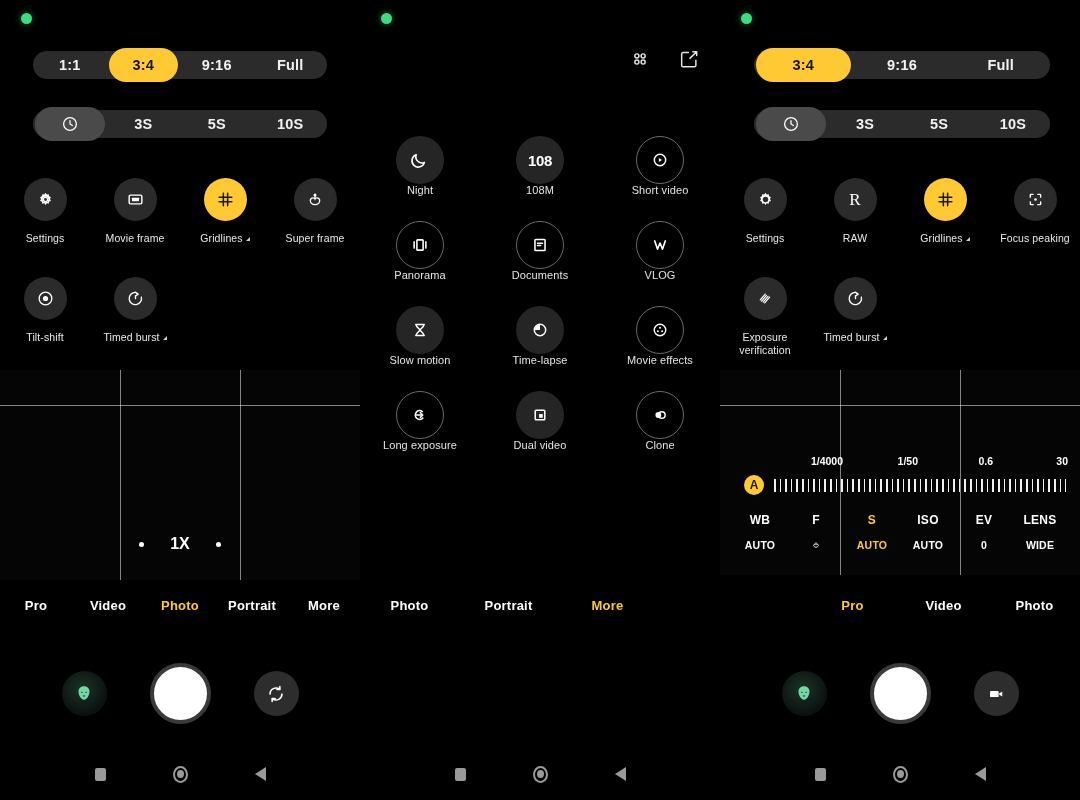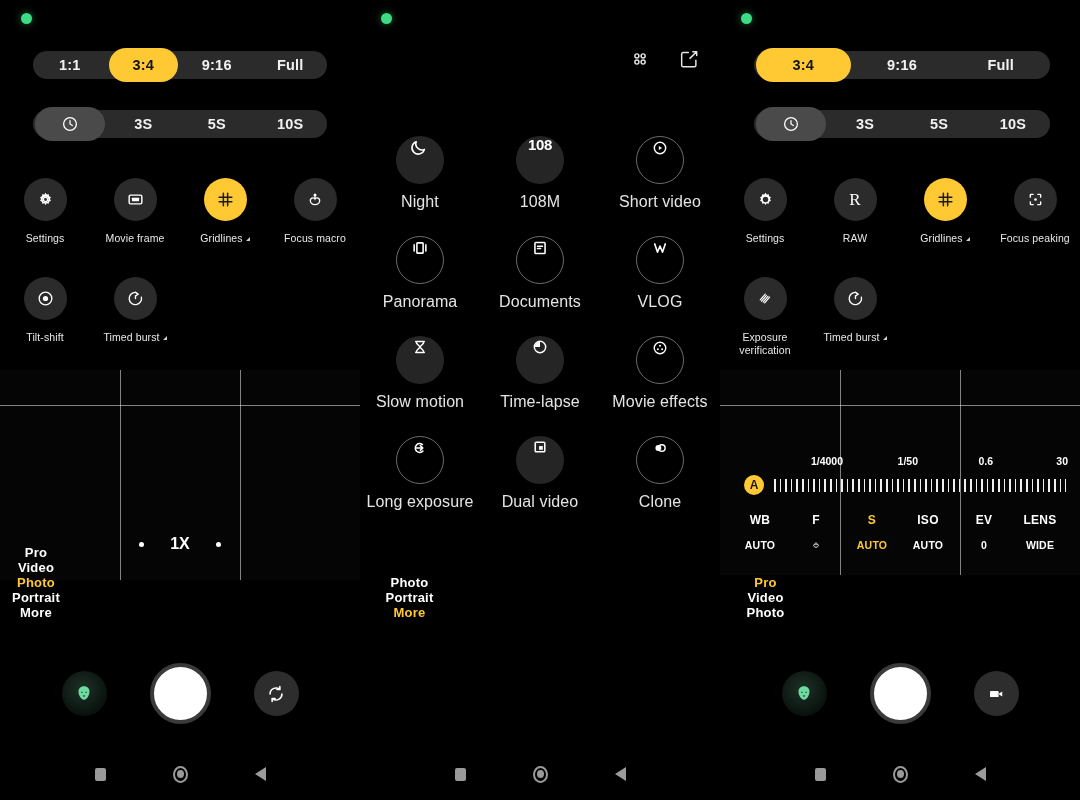--- a/index.html
+++ b/index.html
@@ -107,29 +107,29 @@
 
   
   .topicons { position: absolute; top: 48px; right: 20px; display: flex; gap: 27px; align-items: center; }
   .topicons .ti { width: 22px; height: 22px; display: block; }
 
   .modegrid { position: absolute; top: 136px; left: 0; width: 360px; }
   .mgrow { display: flex; margin-bottom: 25px; }
   .mgcell { flex: 1; display: flex; flex-direction: column; align-items: center; }
   .mgbub {
     width: 48px; height: 48px; border-radius: 50%;
-    display: flex; align-items: flex-start; justify-content: center;
+    display: flex; align-items: center; justify-content: center;
   }
   .mgbub.filled { background: #252525; }
   .mgbub.ring { border: 1px solid #6a6a6a; }
-  .mglbl { margin-top: 9px; font-size: 16px; color: #e4e4e4; letter-spacing: .1px; }
+  .mglbl { font-size: 11px; color: #e4e4e4; letter-spacing: .1px; }
   .m108 { font-size: 15px; font-weight: 700; color: #fff; letter-spacing: -.3px; }
 
   
-  .tabs { position: absolute; bottom: 180px; left: 0; width: 360px; display: flex; flex-direction: column; }
+  .tabs { position: absolute; bottom: 187px; left: 0; width: 360px; display: flex; }
   .tab {
     font-size: 13px; font-weight: 700; color: #fff; letter-spacing: .2px;
     text-align: center;
   }
   .tab.on { color: #FFC933; }
 
   .tabs-1 .tab { width: 72px; }
   .tabs-2 .tab { width: 99px; }
   .tabs-3 { justify-content: flex-end; padding-right: 0; }
   .tabs-3 .tab { width: 91px; }
@@ -232,21 +232,21 @@
         </div>
 
         <div class="opt">
           <div class="bub">
             <svg width="20" height="20" viewBox="0 0 24 24" fill="none" stroke="#fff" stroke-width="1.6">
               <path d="M12 17.5c-3.2 0-5.6-2-5.6-4.6 0-2 1.6-3.4 3.3-3.4 1.2 0 2 .7 2.3 1.4.3-.7 1.1-1.4 2.3-1.4 1.7 0 3.3 1.4 3.3 3.4 0 2.6-2.4 4.6-5.6 4.6z"></path>
               <path d="M12 9.6V6.8" stroke-linecap="round"></path>
               <circle cx="12" cy="5.9" r="1" fill="#fff"></circle>
             </svg>
           </div>
-          <div class="lbl">Focus macro</div>
+          <div class="lbl">Super frame</div>
         </div>
       </div>
     </div>
 
     <div class="opts row2">
       <div class="optrow">
         <div class="opt">
           <div class="bub">
             <svg width="19" height="19" viewBox="0 0 24 24" fill="none" stroke="#fff" stroke-width="1.7">
               <circle cx="12" cy="12" r="8"></circle>

